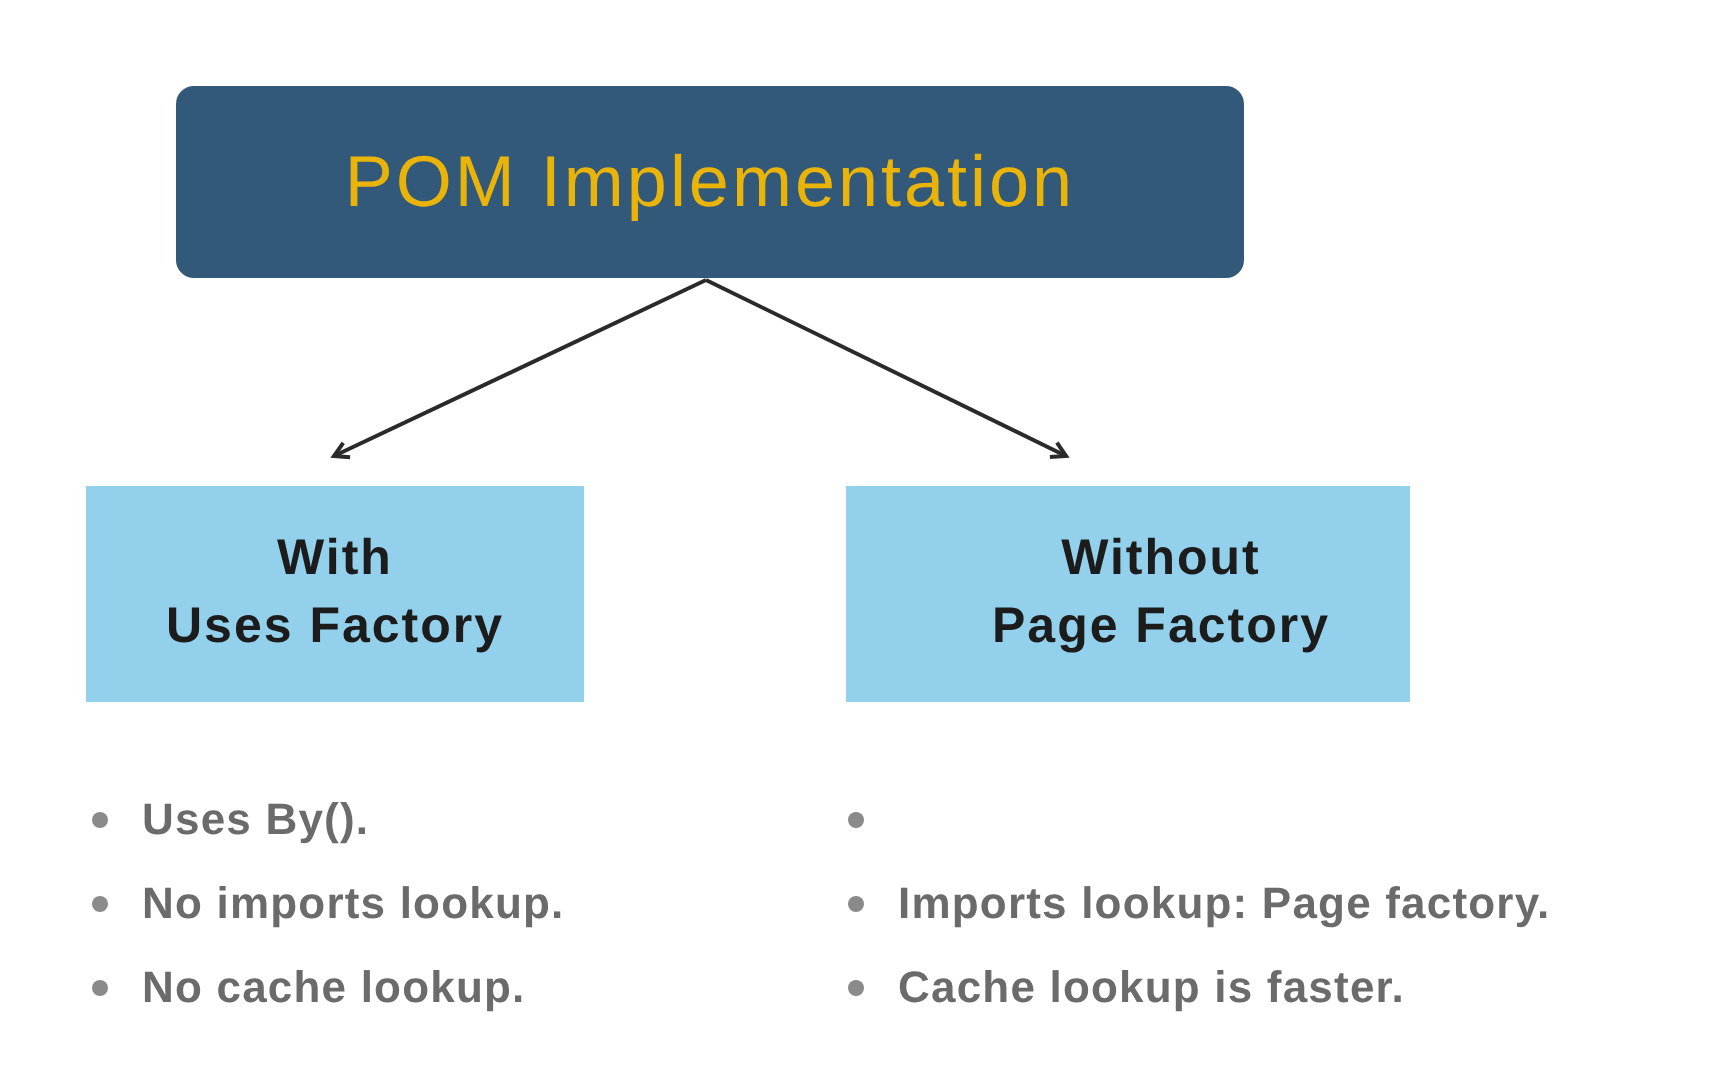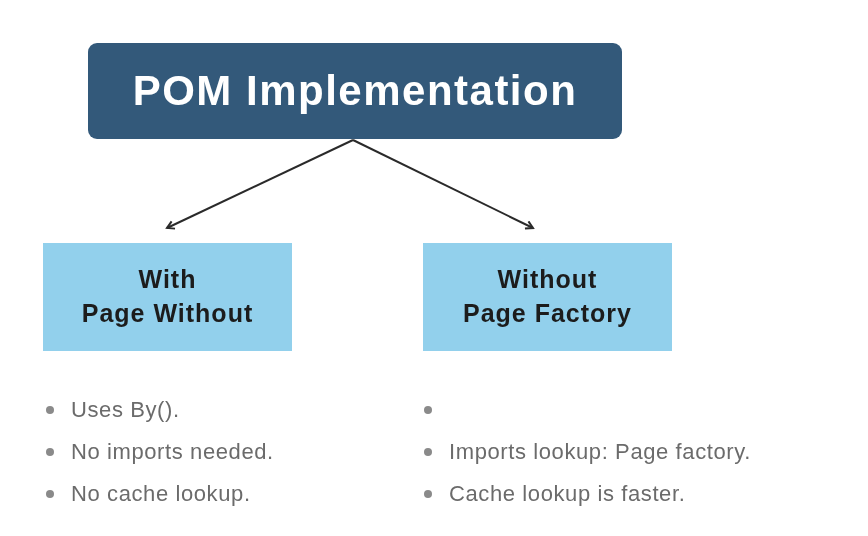--- a/index.html
+++ b/index.html
@@ -21,23 +21,23 @@
     top: 43px;
     width: 534px;
     height: 96px;
     background: #33597a;
     border-radius: 9px;
     display: flex;
     align-items: center;
     justify-content: center;
   }
   .root-box .root-label {
-    color: #ffffff;
-    font-size: 42px;
-    font-weight: bold;
+    color: #eab308;
+    font-size: 36px;
+    font-weight: normal;
     letter-spacing: 1.5px;
     white-space: nowrap;
   }
   .arrows {
     position: absolute;
     left: 0;
     top: 0;
     width: 868px;
     height: 536px;
     pointer-events: none;
@@ -47,21 +47,21 @@
     top: 243px;
     width: 249px;
     height: 108px;
     background: #92d0ec;
     display: flex;
     align-items: center;
     justify-content: center;
     text-align: center;
   }
   .branch-box.left  { left: 43px; }
-  .branch-box.right { left: 423px; }
+  .branch-box.right { left: 423px; padding-left: 33px; }
   .branch-label {
     color: #1c1c1c;
     font-size: 25px;
     font-weight: bold;
     letter-spacing: 1px;
     line-height: 1.35;
     white-space: pre-line;
   }
   .bullet-list {
     position: absolute;
@@ -71,21 +71,21 @@
     list-style: none;
   }
   .bullet-list.left  { left: 46px; }
   .bullet-list.right { left: 424px; }
   .bullet-list li {
     display: flex;
     align-items: center;
     height: 42px;
     color: #6b6b6b;
     font-size: 22px;
-    font-weight: normal;
+    font-weight: bold;
     letter-spacing: 0.6px;
     white-space: nowrap;
   }
   .bullet-dot {
     display: inline-block;
     width: 8px;
     height: 8px;
     border-radius: 50%;
     background: #8a8a8a;
     margin-right: 17px;
@@ -106,36 +106,36 @@
       <marker id="arrowhead" markerWidth="12" markerHeight="12" refX="9" refY="5" orient="auto" markerUnits="userSpaceOnUse">
         <polyline points="2,1 9,5 2,9" fill="none" stroke="#2a2a2a" stroke-width="2"></polyline>
       </marker>
     </defs>
     <line x1="353" y1="140" x2="167" y2="228" stroke="#2a2a2a" stroke-width="2" marker-end="url(#arrowhead)"></line>
     <line x1="353" y1="140" x2="533" y2="228" stroke="#2a2a2a" stroke-width="2" marker-end="url(#arrowhead)"></line>
   </svg>
 
   <div class="branch-box left">
     <span class="branch-label">With
-Page Without</span>
+Uses Factory</span>
   </div>
 
   <div class="branch-box right">
     <span class="branch-label">Without
 Page Factory</span>
   </div>
 
   <ul class="bullet-list left">
     <li>
       <span class="bullet-dot"></span>
       <span>Uses By().</span>
     </li>
     <li>
       <span class="bullet-dot"></span>
-      <span>No imports needed.</span>
+      <span>No imports lookup.</span>
     </li>
     <li>
       <span class="bullet-dot"></span>
       <span>No cache lookup.</span>
     </li>
   </ul>
 
   <ul class="bullet-list right">
     <li>
       <span class="bullet-dot"></span>

